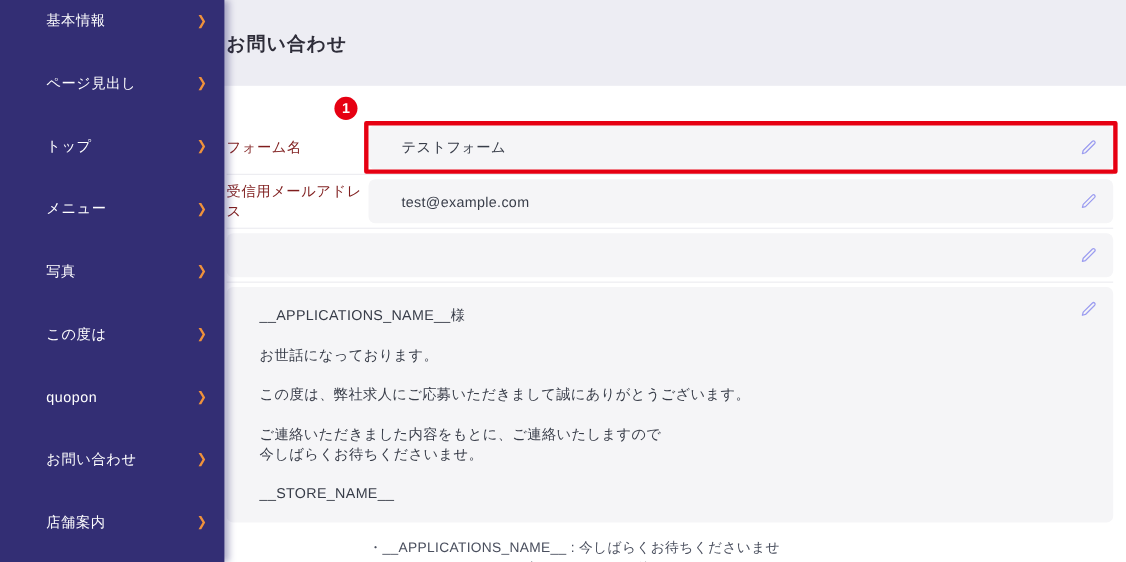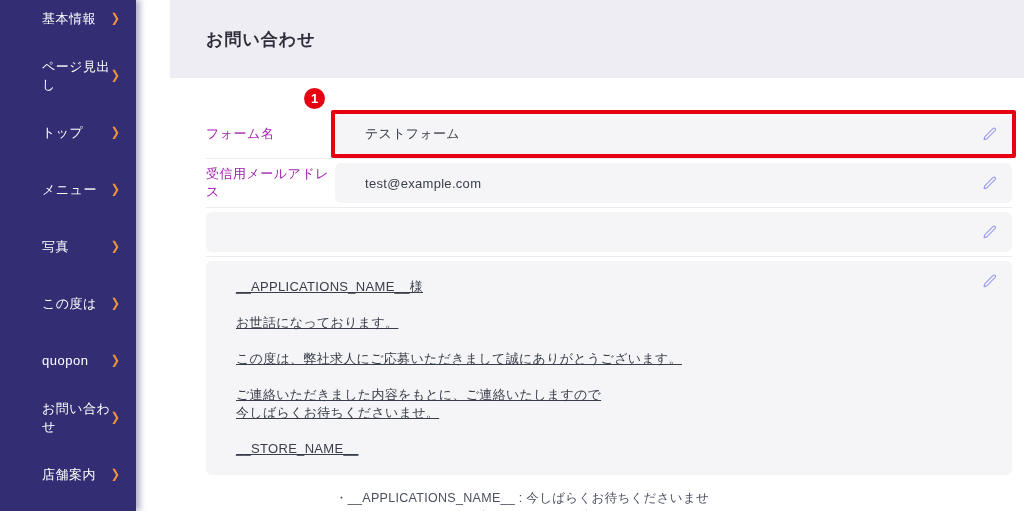--- a/index.html
+++ b/index.html
@@ -8,21 +8,21 @@
     overflow: hidden;
     position: relative;
     font-family: "Liberation Sans", "DejaVu Sans", sans-serif;
     background: #ffffff;
     -webkit-font-smoothing: antialiased;
   }
 
   
   .sidebar {
     position: absolute; left: 0; top: 0; bottom: 0;
-    width: 136px;
+    width: 204px;
     background: #332e74;
     z-index: 5;
     box-shadow: 4px 0 6px rgba(51,46,116,0.38);
   }
   .sidebar-nav { margin-top: -10px; }
   .sidebar-item {
     height: 57px;
     display: flex; align-items: center; justify-content: space-between;
     padding: 0 16px 0 42px;
     cursor: pointer;
@@ -52,40 +52,40 @@
 
   .content { padding: 0 12px 0 36px; }
 
   .row-wrap { border-bottom: 1px solid #ebecf0; padding: 4px 0; }
   .row-wrap.first { padding-top: 36px; }
   .row-wrap.last { border-bottom: none; }
 
   .form-row { display: flex; align-items: center; }
   .row-label {
     width: 129px; flex-shrink: 0;
-    font-size: 13px; color: #a21caf; letter-spacing: 0.5px;
+    font-size: 13px; color: #7f1d1d; letter-spacing: 0.5px;
   }
   .row-field {
     position: relative;
     flex: 1;
     background: #f5f5f7;
     border-radius: 6px;
     min-height: 40px;
     display: flex; align-items: center;
     padding: 0 44px 0 18px;
     box-sizing: border-box;
     font-size: 13px; color: #383d49;
   }
   .row-field.tall {
     align-items: flex-start;
     padding: 17px 44px 17px 18px;
     min-height: 196px;
   }
   .field-value { letter-spacing: 0.3px; margin-left: 12px; }
-  .multiline { white-space: pre-line; line-height: 18px; text-decoration: underline; }
+  .multiline { white-space: pre-line; line-height: 18px; }
 
   .edit-btn {
     position: absolute; right: 13px; top: 50%;
     width: 18px; height: 18px; margin-top: -9px;
     background: none; border: none; padding: 0; cursor: pointer;
     display: flex; align-items: center; justify-content: center;
   }
   .row-field.tall .edit-btn { top: 20px; }
 
   

